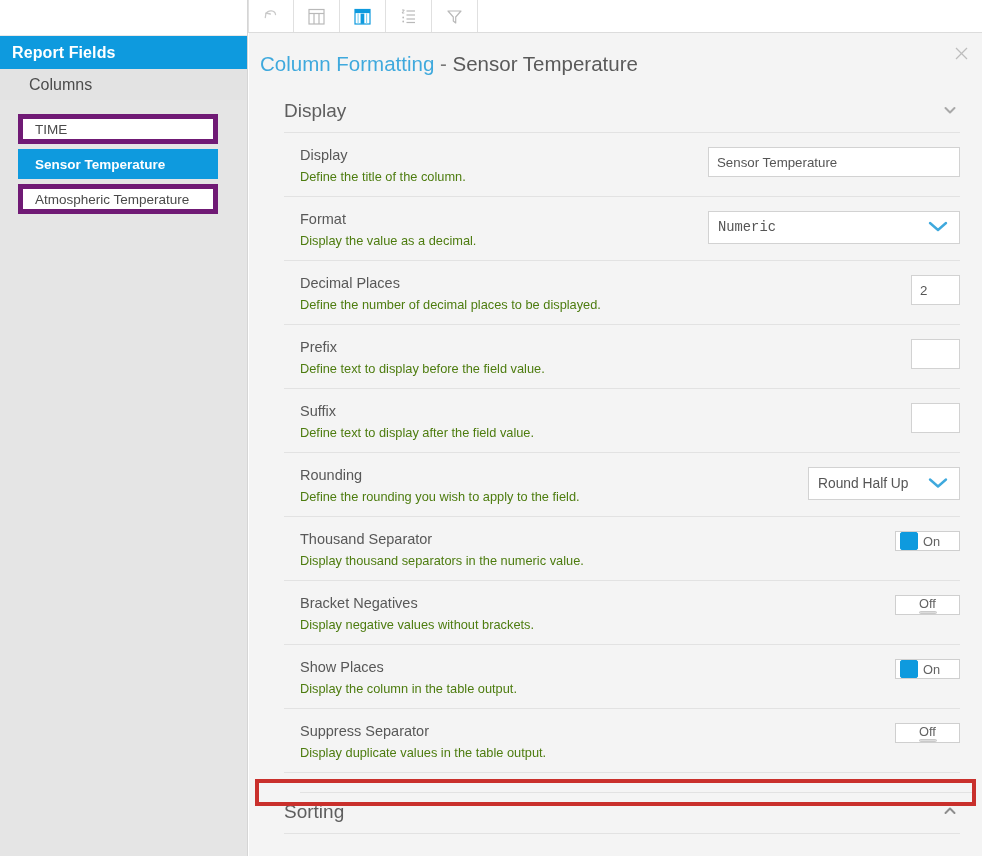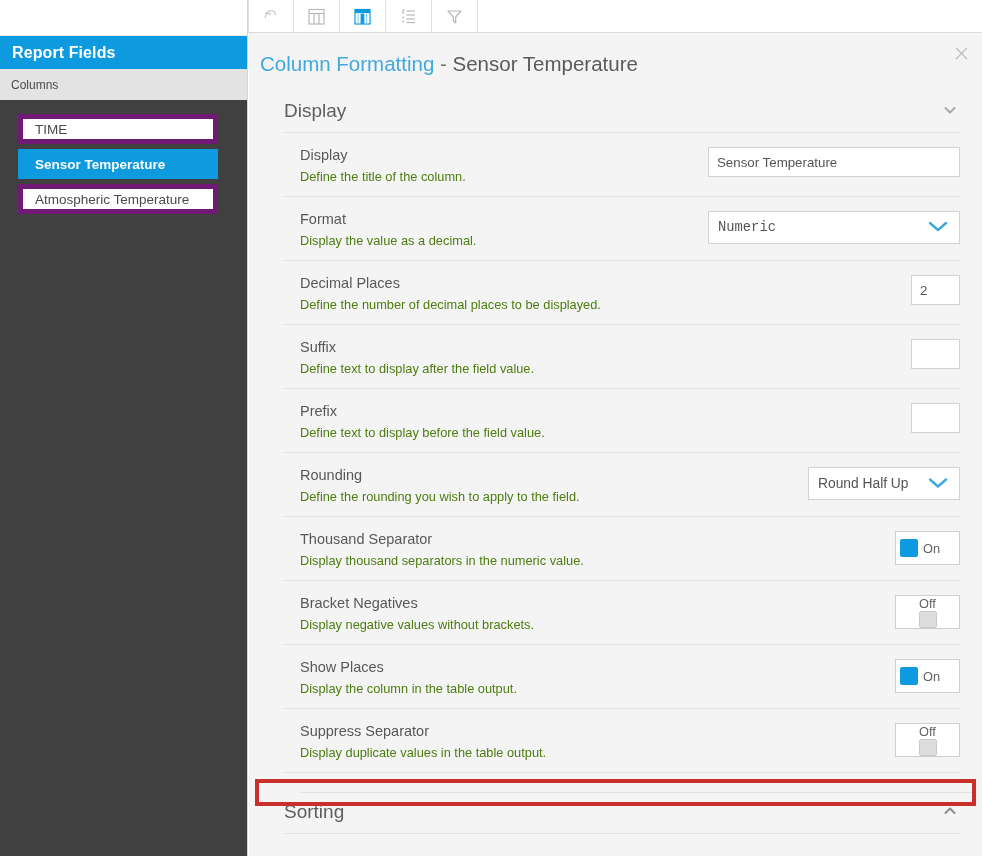--- a/index.html
+++ b/index.html
@@ -39,21 +39,21 @@
   }
   .tool-btn:first-child { border-left: 1px solid #e0e0e0; }
   .tool-btn.disabled { cursor: default; }
   .tool-btn svg { display: block; }
 
   
   .sidebar {
     position: absolute;
     left: 0; top: 0;
     width: 248px; height: 856px;
-    background: #404040;
+    background: #e5e5e5;
     border-right: 1px solid #d5d5d5;
   }
   .sidebar-gap {
     height: 36px;
     background: #ffffff;
     border-bottom: 1px solid #e8e8e8;
   }
   .sidebar-title {
     height: 33px;
     background: #0e9ade;
@@ -62,24 +62,24 @@
     font-weight: bold;
     display: flex;
     align-items: center;
     padding-left: 12px;
     letter-spacing: 0.1px;
   }
   .sidebar-subtitle {
     height: 31px;
     background: #e3e3e3;
     color: #4c4c4c;
-    font-size: 12px;
-    display: flex;
-    align-items: center;
-    padding-left: 11px;
+    font-size: 16px;
+    display: flex;
+    align-items: center;
+    padding-left: 29px;
   }
   .field-list {
     padding: 14px 29px 0 18px;
   }
   .field-item {
     height: 30px;
     border: 5px solid #701a75;
     background: #ffffff;
     color: #4a4a4a;
     font-size: 13.5px;
@@ -208,21 +208,21 @@
   .sel-med  { width: 152px; }
   .sel-arrow {
     position: absolute;
     right: 8px; top: 50%;
     transform: translateY(-50%);
     pointer-events: none;
   }
 
   
   .toggle {
-    width: 65px; height: 34px;
+    width: 65px; height: 20px;
     border: 1px solid #cfcfcf;
     background: #ffffff;
     display: flex;
     align-items: center;
     cursor: pointer;
   }
   .toggle .knob {
     width: 18px; height: 18px;
     margin: 0 4px;
     border-radius: 2px;
@@ -388,32 +388,32 @@
           <div class="row-label">Decimal Places</div>
           <div class="row-desc">Define the number of decimal places to be displayed.</div>
         </div>
         <div class="row-control">
           <input class="txt-input txt-small" type="text" value="2" style="">
         </div>
       </div>
 
       <div class="row">
         <div class="row-labels">
+          <div class="row-label">Prefix</div>
+          <div class="row-desc">Define text to display before the field value.</div>
+        </div>
+        <div class="row-control">
+          <input class="txt-input txt-small" type="text" value="" style="">
+        </div>
+      </div>
+
+      <div class="row">
+        <div class="row-labels">
           <div class="row-label">Suffix</div>
           <div class="row-desc">Define text to display after the field value.</div>
-        </div>
-        <div class="row-control">
-          <input class="txt-input txt-small" type="text" value="" style="">
-        </div>
-      </div>
-
-      <div class="row">
-        <div class="row-labels">
-          <div class="row-label">Prefix</div>
-          <div class="row-desc">Define text to display before the field value.</div>
         </div>
         <div class="row-control">
           <input class="txt-input txt-small" type="text" value="" style="">
         </div>
       </div>
 
       <div class="row">
         <div class="row-labels">
           <div class="row-label">Rounding</div>
           <div class="row-desc">Define the rounding you wish to apply to the field.</div>

